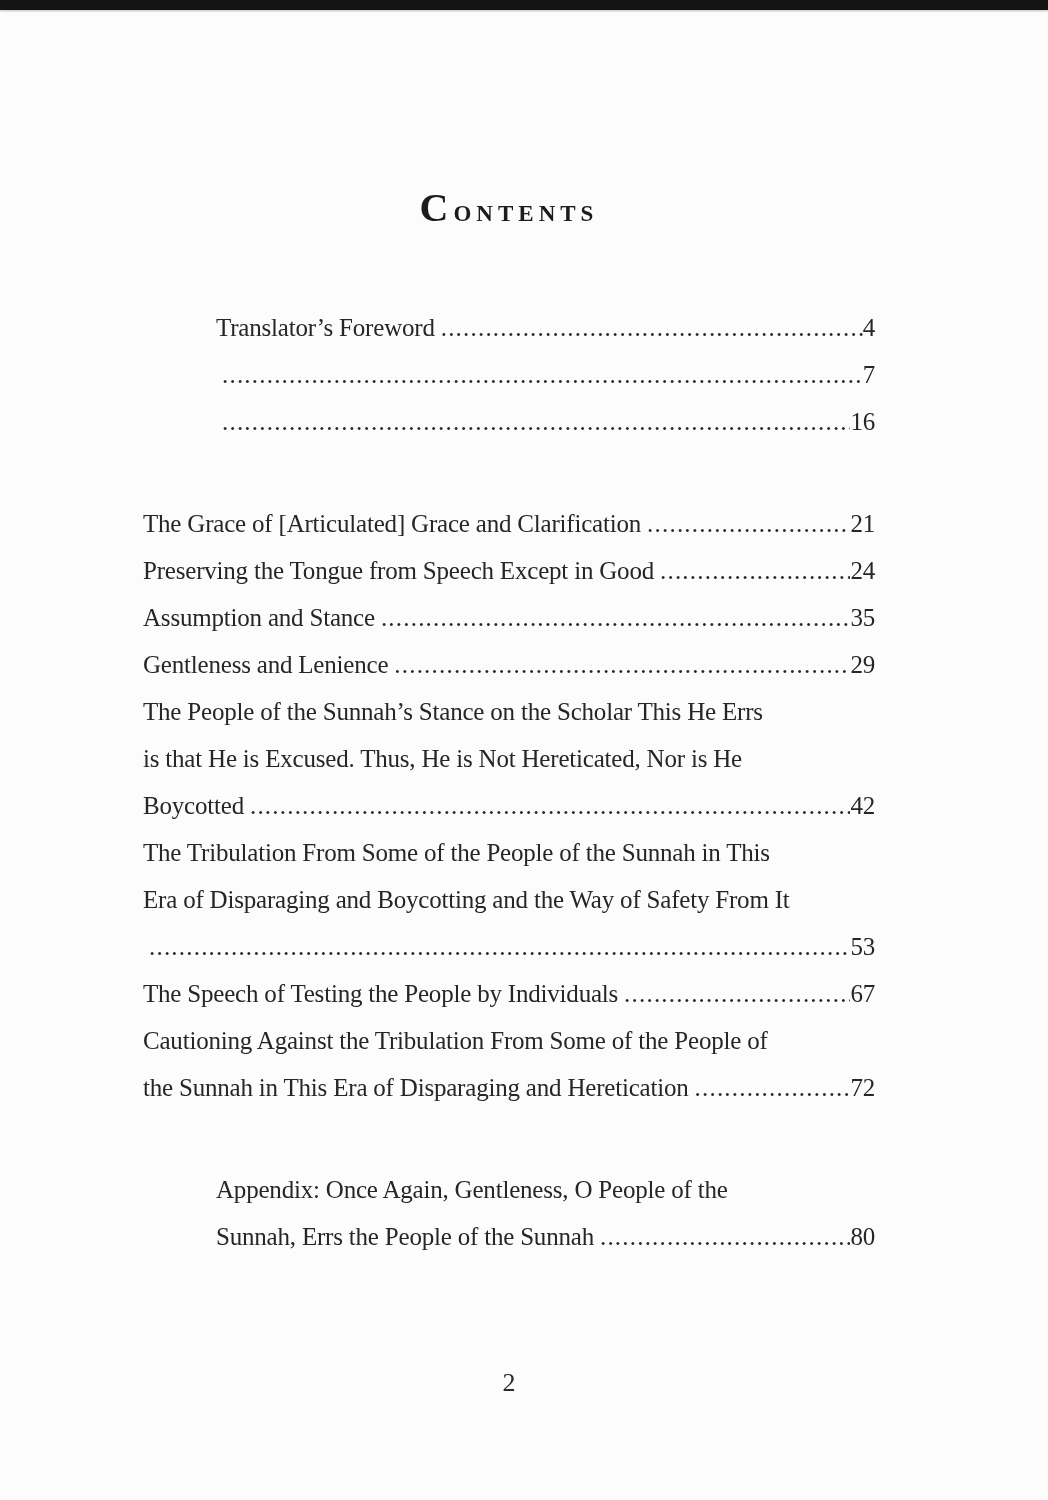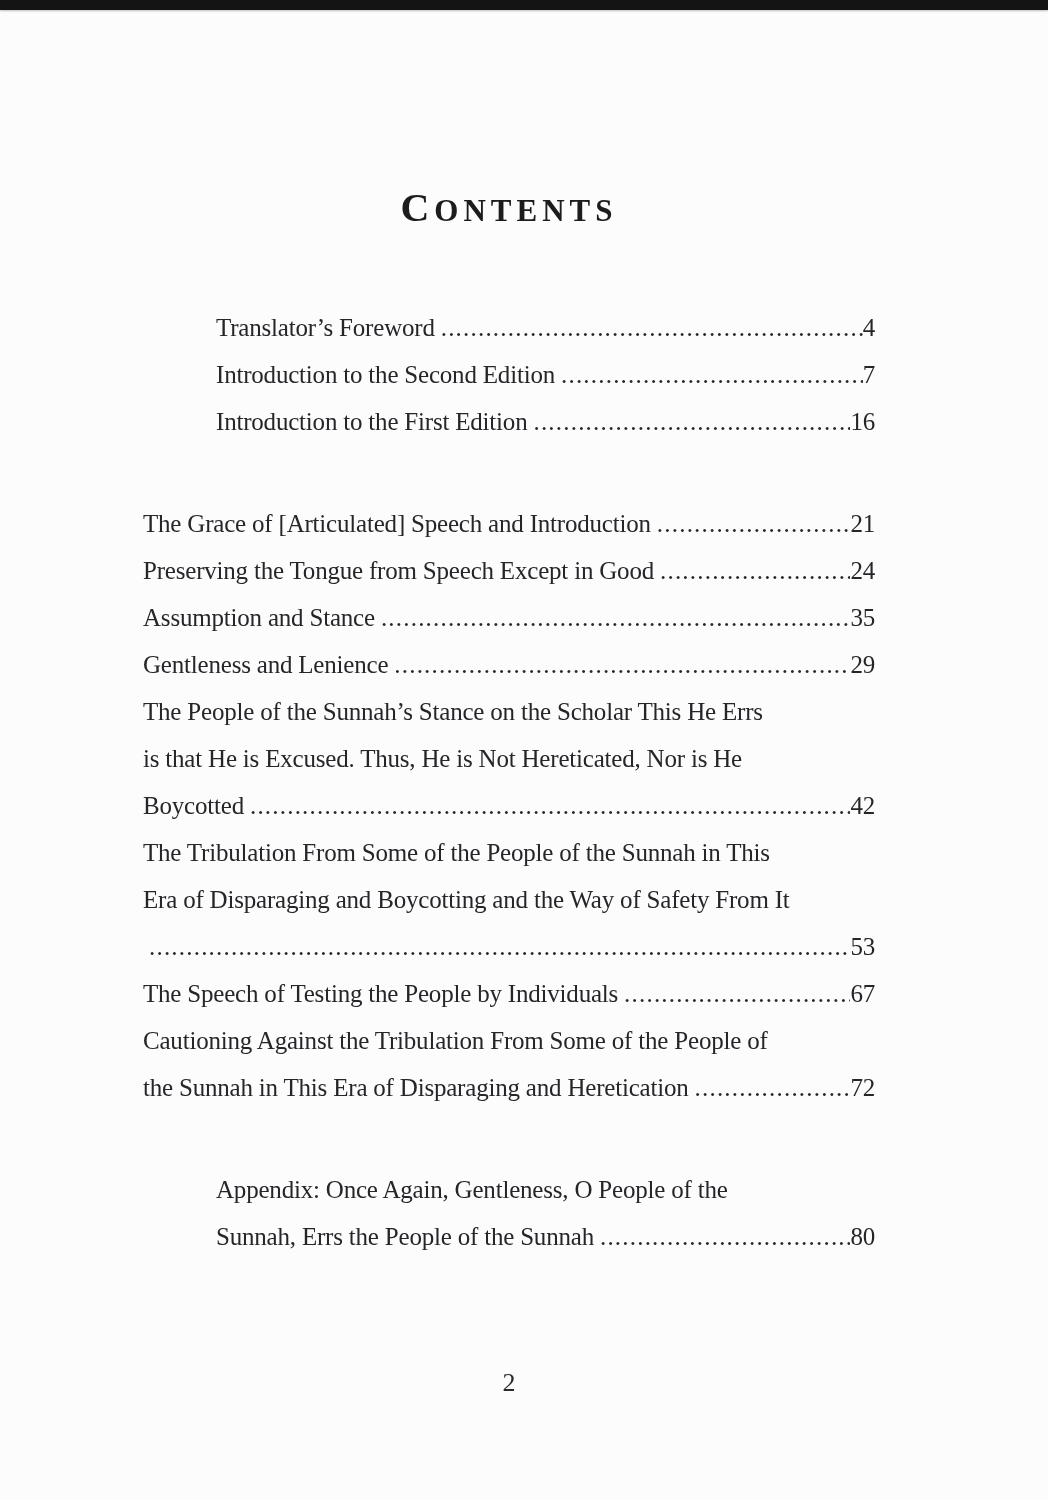--- a/index.html
+++ b/index.html
@@ -35,21 +35,21 @@
   .page-title {
     margin-top: 176px;
     text-align: center;
     font-weight: bold;
     color: #1c1c1f;
     letter-spacing: 5px;
     line-height: 44px;
     white-space: nowrap;
   }
   .title-initial { font-size: 40px; }
-  .title-rest { font-size: 31px; text-transform: uppercase; }
+  .title-rest { font-size: 23px; text-transform: uppercase; }
 
   .toc { margin-top: 66px; font-size: 25px; letter-spacing: -0.2px; }
   .toc-section.indented { padding-left: 73px; }
   .toc-section + .toc-section { margin-top: 55px; }
   .toc-line {
     display: flex;
     align-items: flex-end;
     line-height: 47px;
     height: 47px;
   }
@@ -90,37 +90,35 @@
         <div class="toc-section indented">
           <div class="toc-entry">
             <div class="toc-line">
               <span class="toc-entry-label">Translator’s Foreword</span>
               <span class="dot-leader">................................................................................................................................................................</span>
               <span class="toc-page-number">4</span>
             </div>
           </div>
           <div class="toc-entry">
             <div class="toc-line">
-              <span class="toc-entry-label">Introduction to the Second Edition</span>
               <span class="dot-leader">................................................................................................................................................................</span>
               <span class="toc-page-number">7</span>
             </div>
           </div>
           <div class="toc-entry">
             <div class="toc-line">
-              <span class="toc-entry-label">Introduction to the First Edition</span>
               <span class="dot-leader">................................................................................................................................................................</span>
               <span class="toc-page-number">16</span>
             </div>
           </div>
         </div>
         <div class="toc-section">
           <div class="toc-entry">
             <div class="toc-line">
-              <span class="toc-entry-label">The Grace of [Articulated] Speech and Introduction</span>
+              <span class="toc-entry-label">The Grace of [Articulated] Grace and Clarification</span>
               <span class="dot-leader">................................................................................................................................................................</span>
               <span class="toc-page-number">21</span>
             </div>
           </div>
           <div class="toc-entry">
             <div class="toc-line">
               <span class="toc-entry-label">Preserving the Tongue from Speech Except in Good</span>
               <span class="dot-leader">................................................................................................................................................................</span>
               <span class="toc-page-number">24</span>
             </div>

